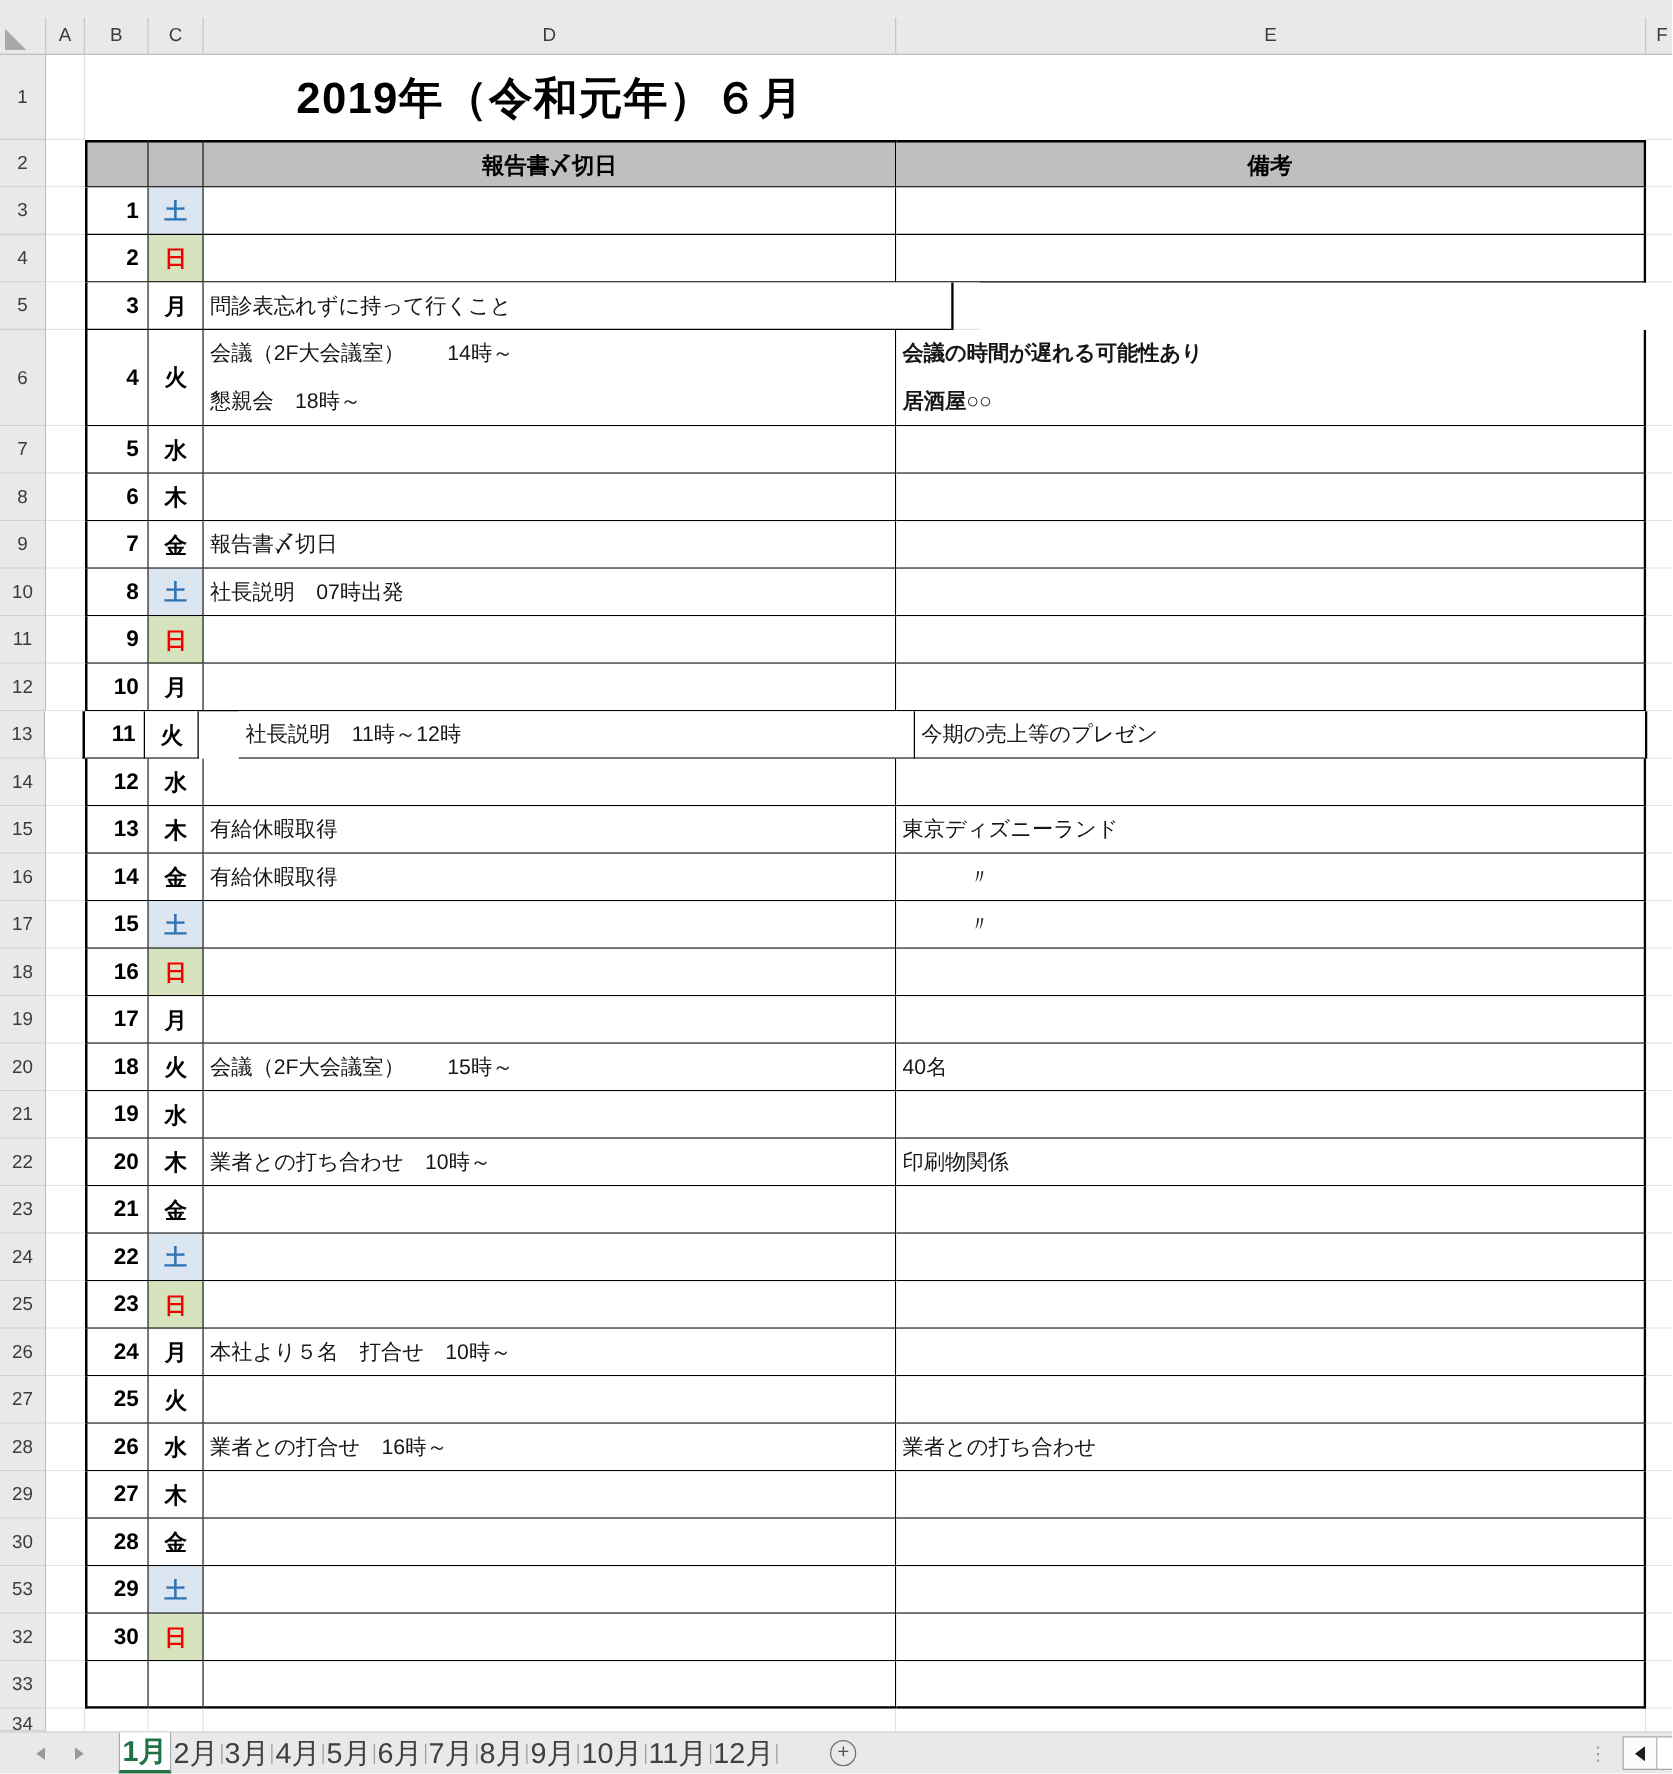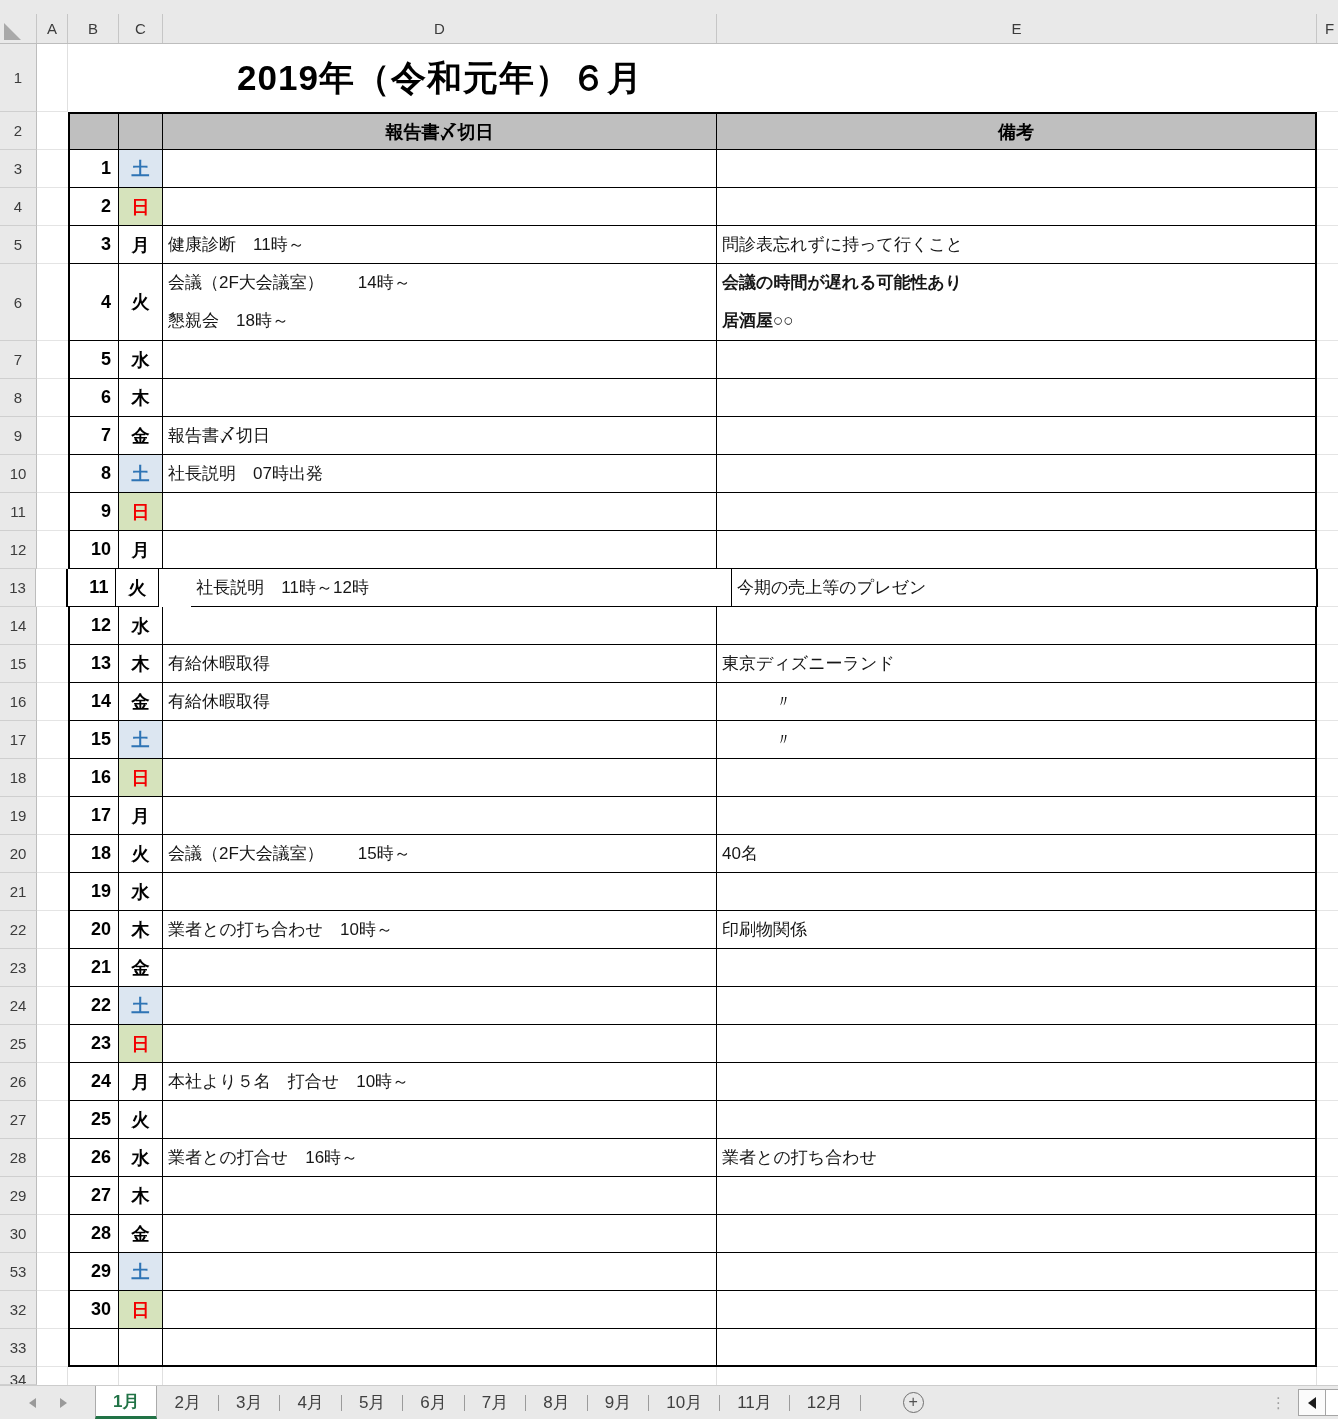--- a/index.html
+++ b/index.html
@@ -62,22 +62,22 @@
   .tabbar {
     height:34px; background:#e9e9e9; border-top:1px solid #cccccc; box-sizing:border-box;
     display:flex; align-items:stretch;
   }
   .navarrows { width:95px; display:flex; align-items:center; justify-content:center; gap:24px; flex:none; }
   .ntri { width:0; height:0; }
   .ntri.left  { border-top:5px solid transparent; border-bottom:5px solid transparent; border-right:7px solid #9a9a9a; }
   .ntri.right { border-top:5px solid transparent; border-bottom:5px solid transparent; border-left:7px solid #9a9a9a; }
   .tabs { display:flex; align-items:stretch; flex:none; }
   .tab {
-    padding:0 17px; display:flex; align-items:center;
-    font-size:17px; color:#404040; white-space:nowrap;
+    padding:0 2px; display:flex; align-items:center;
+    font-size:23px; color:#404040; white-space:nowrap;
   }
   .tab.active { background:#fff; font-weight:bold; border-left:1px solid #ababab; border-right:1px solid #ababab; box-sizing:border-box; }
   .tabsep { width:1px; height:16px; background:#9b9b9b; align-self:center; flex:none; }
   .addbtn {
     margin-left:42px; align-self:center; flex:none;
     width:19px; height:19px; border:1px solid #6f6f6f; border-radius:50%;
     color:#515151; font-size:16px; line-height:17px; text-align:center;
   }
   .tabspacer { flex:1; }
   .dots { align-self:center; color:#9f9f9f; font-size:15px; margin-right:12px; flex:none; }
@@ -149,23 +149,20 @@
         <div class="cell t tr2" style="width: 600px;"></div>
         <div class="cell faintB" style="width: 21px;"></div>
       </div>
       <div class="row" style="height: 38px;">
         <div class="rowhead">
           <span>5</span>
         </div>
         <div class="cell faintB" style="width: 31px;"></div>
         <div class="cell t tl daynum" style="width: 51px;">3</div>
         <div class="cell t wd" style="width: 44px;">月</div>
-        <div class="cell t" style="width: 554px;">
-          <div class="line">健康診断　11時～</div>
-        </div>
         <div class="cell t tr2" style="width: 600px;">
           <div class="line">問診表忘れずに持って行くこと</div>
         </div>
         <div class="cell faintB" style="width: 21px;"></div>
       </div>
       <div class="row" style="height: 77px;">
         <div class="rowhead">
           <span>6</span>
         </div>
         <div class="cell faintB" style="width: 31px;"></div>

